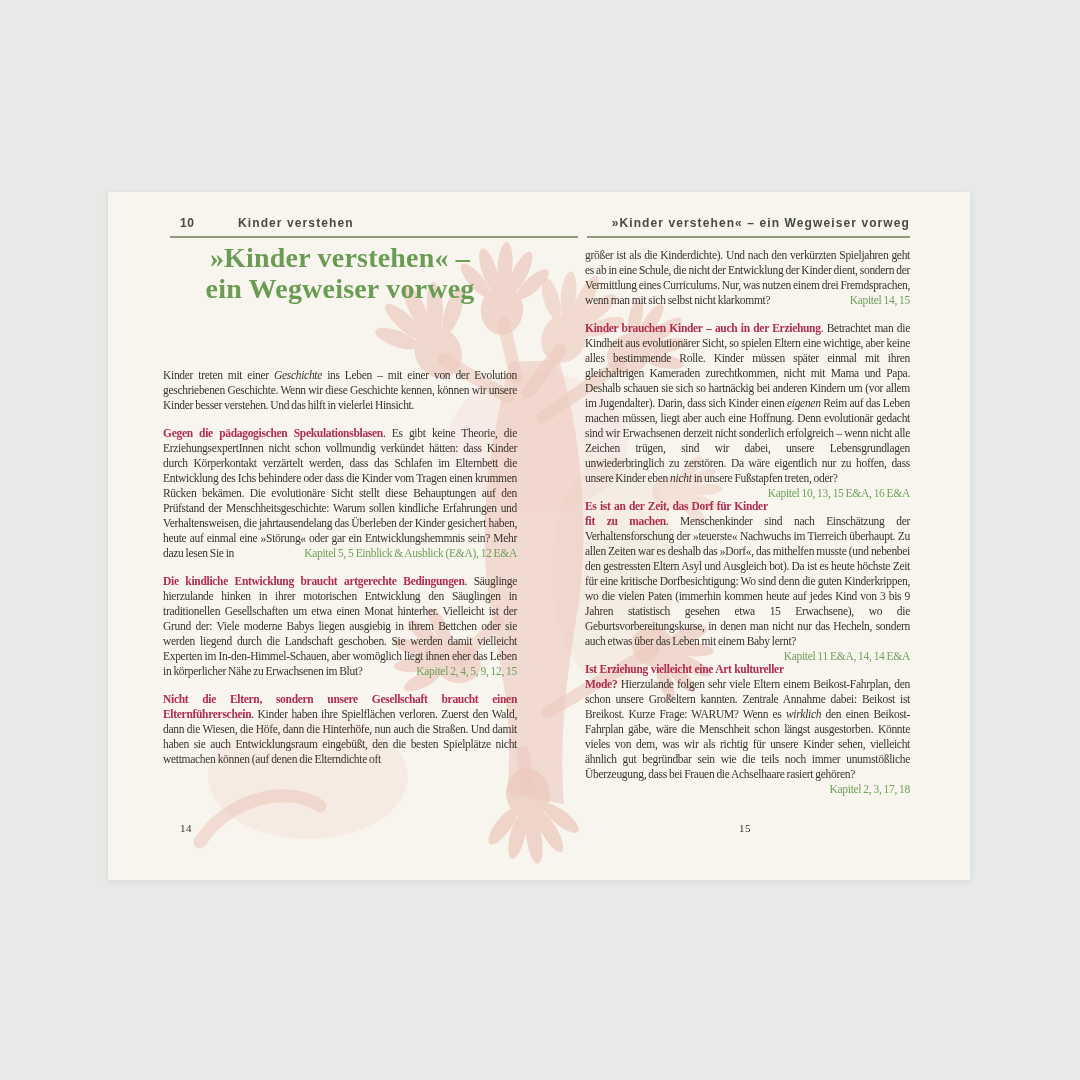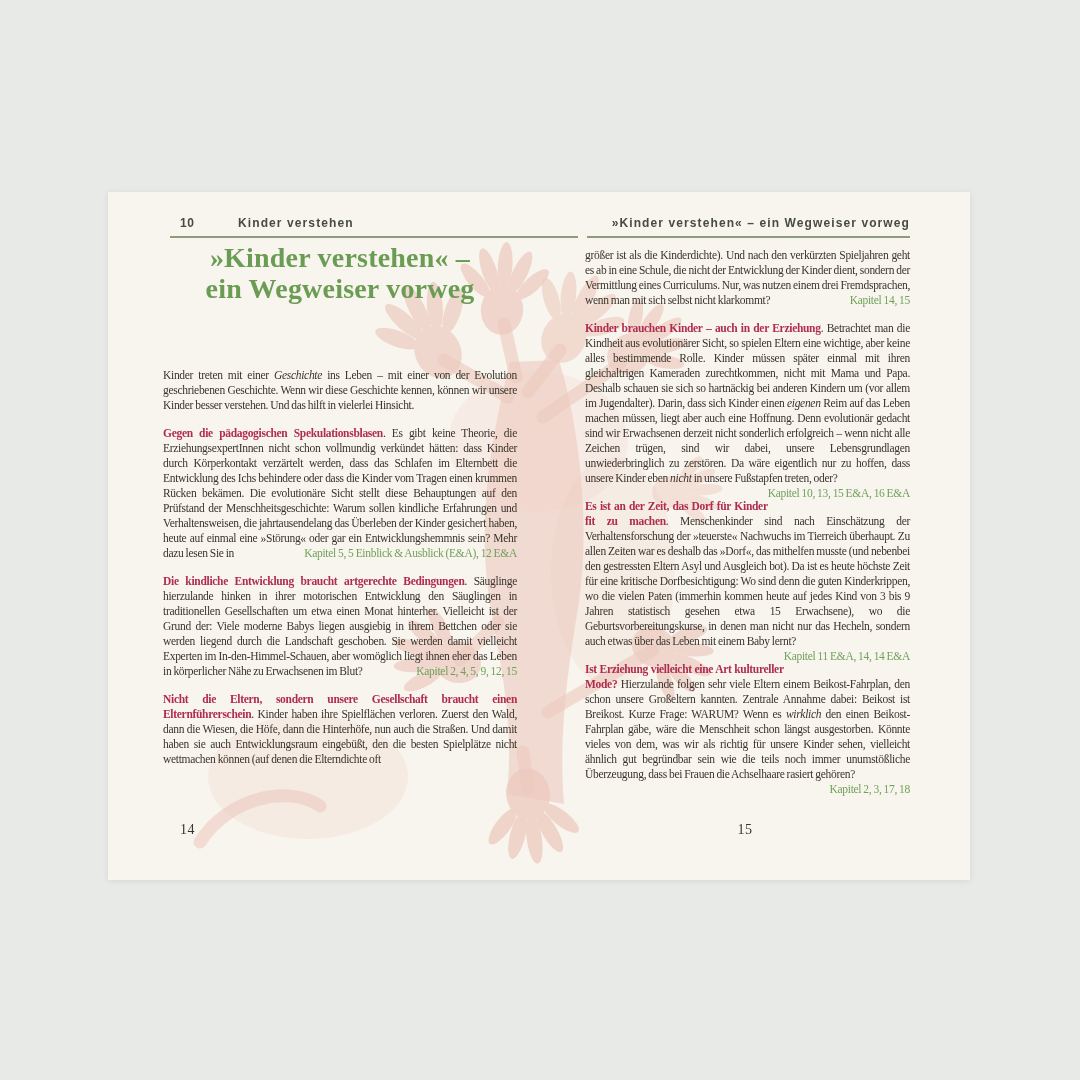--- a/index.html
+++ b/index.html
@@ -43,21 +43,21 @@
   .col-right{left:477px;top:56px;width:325px;}
 
   .body-par{margin:0 0 13px 0;padding:0;}
   .body-par:last-child{margin-bottom:0;}
   .seg-lead{color:#b02c4e;font-weight:bold;}
   .seg-italic{font-style:italic;}
   .seg-chapter{color:#6fa159;float:right;text-align:left;}
 
   .pagenum{
     position:absolute;top:630px;
-    font-size:14px;color:#3a332c;letter-spacing:0.5px;
+    font-size:11px;color:#3a332c;letter-spacing:0.5px;
   }
   .pagenum.left{left:72px;}
   .pagenum.right{left:477px;width:320px;text-align:center;}
 </style>
 </head>
 <body>
 
 <div class="spread">
 
   <svg class="watermark" width="862" height="688" viewBox="0 0 862 688" aria-hidden="true">

